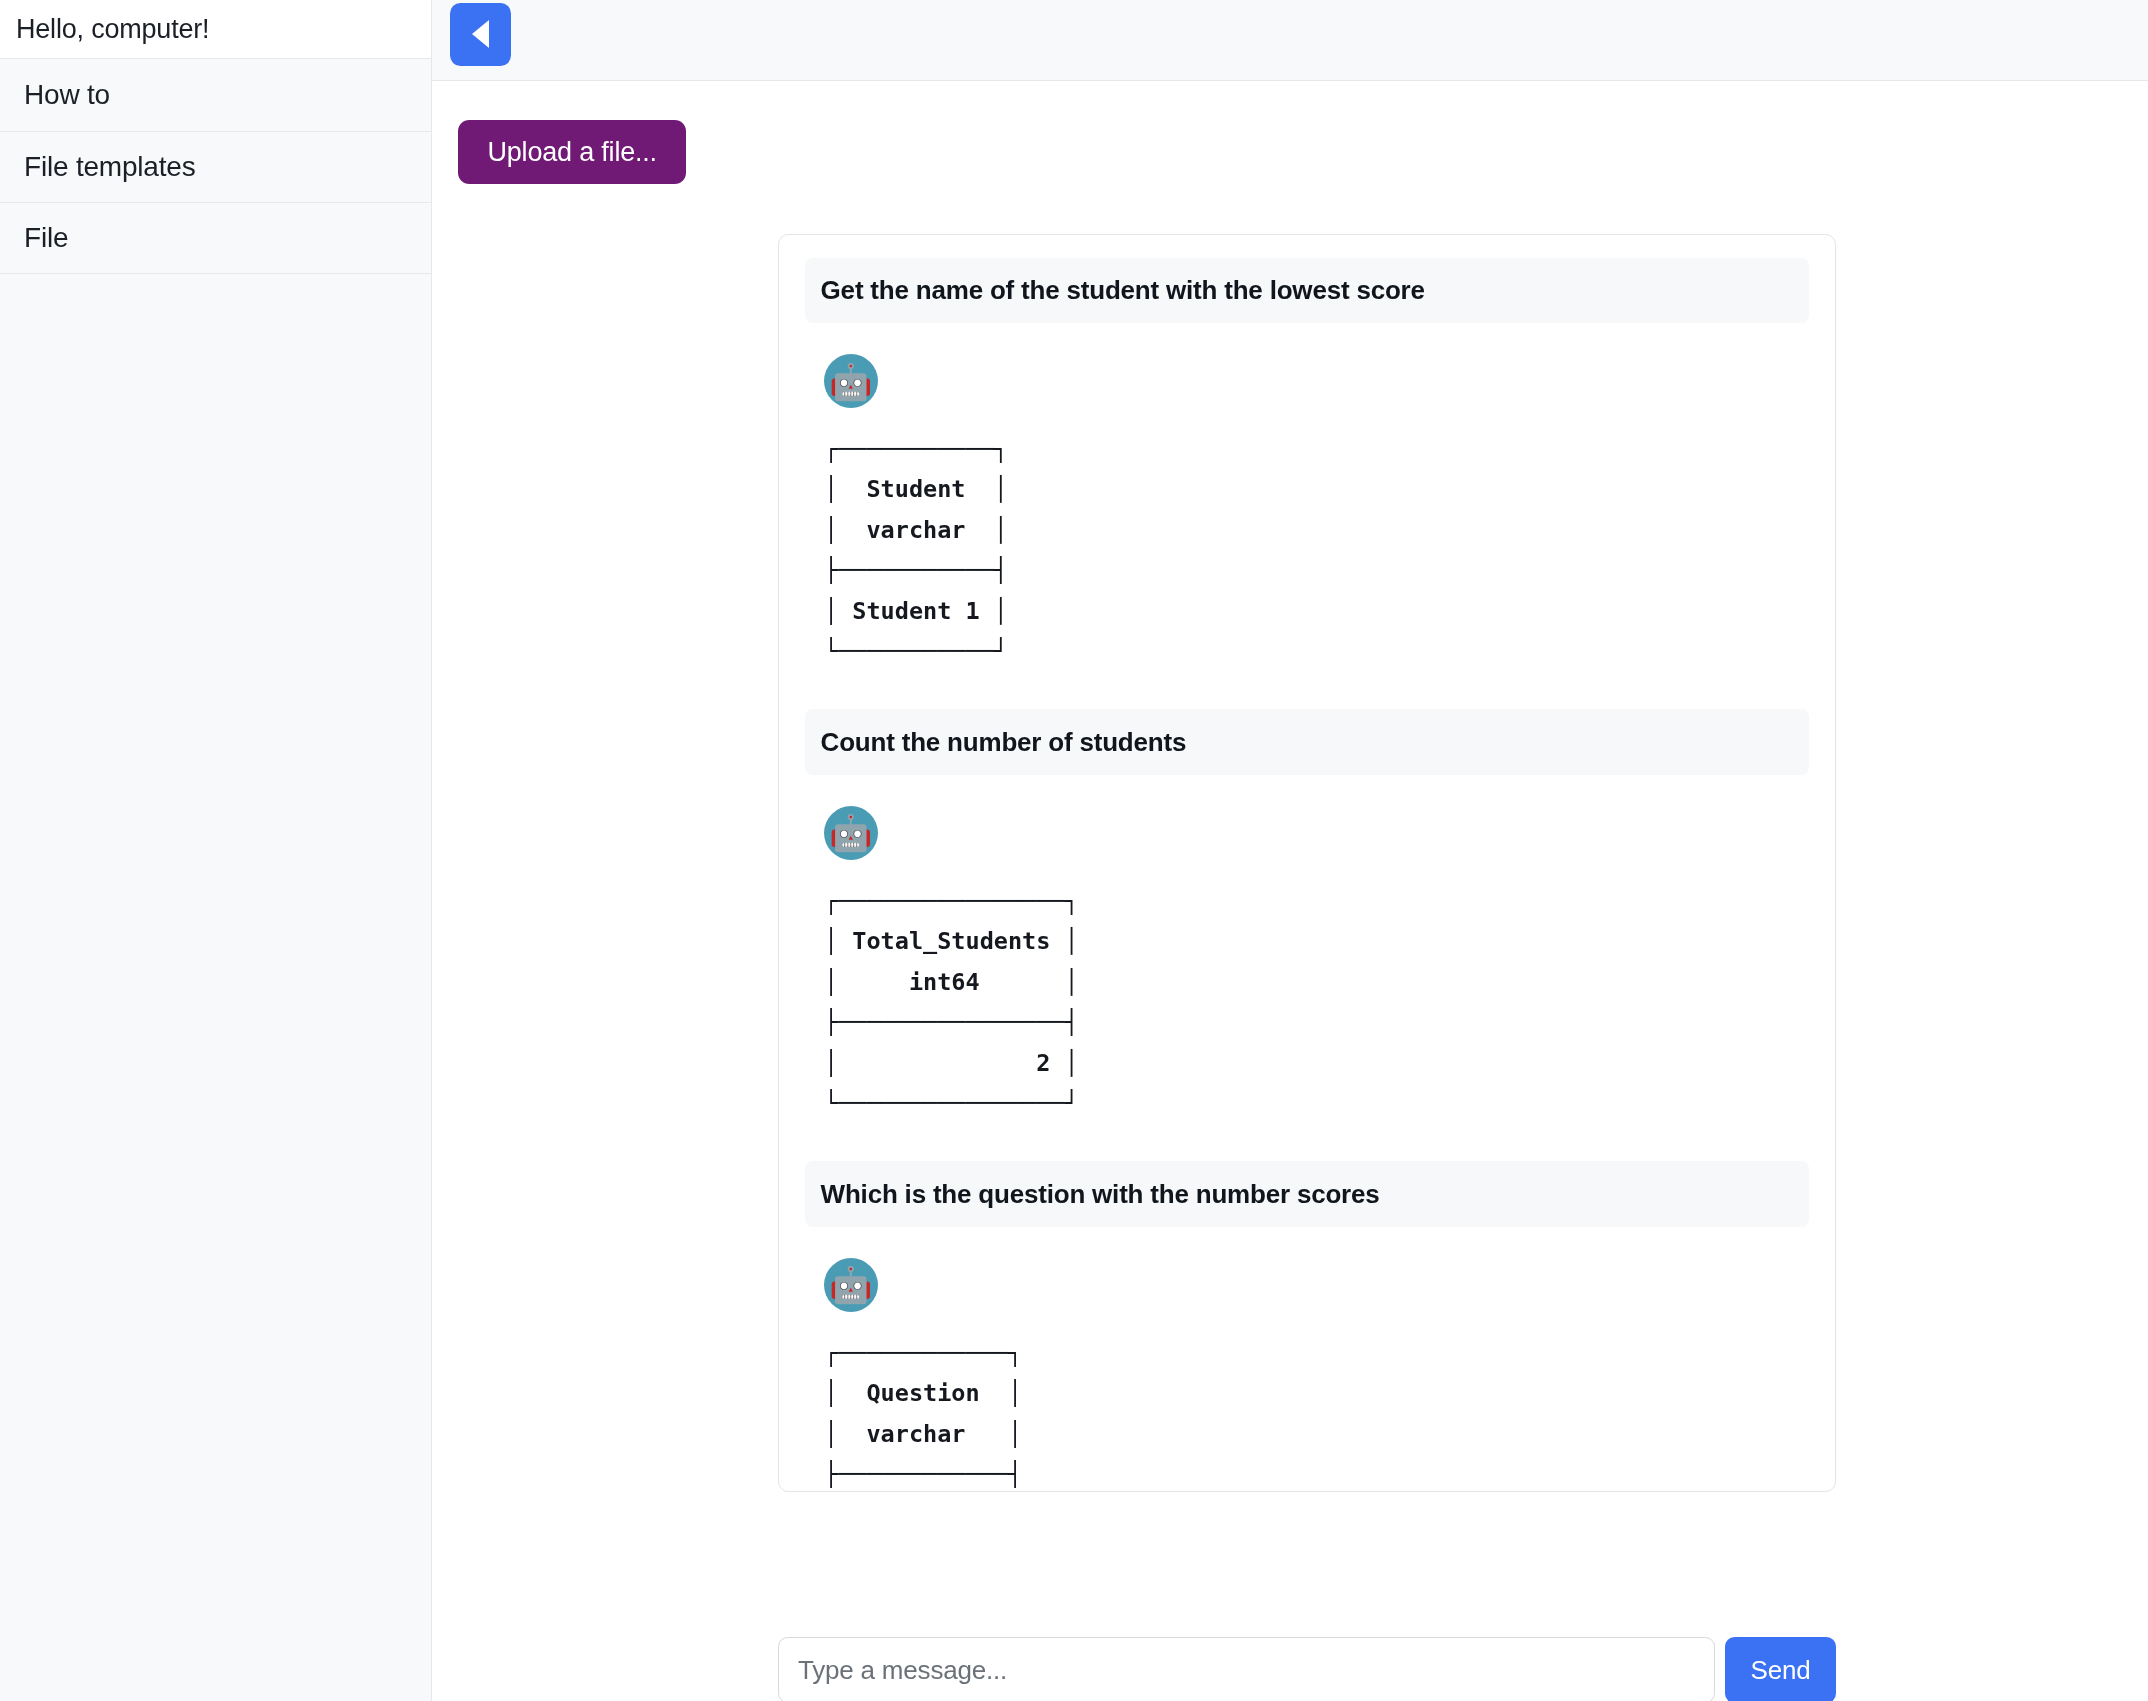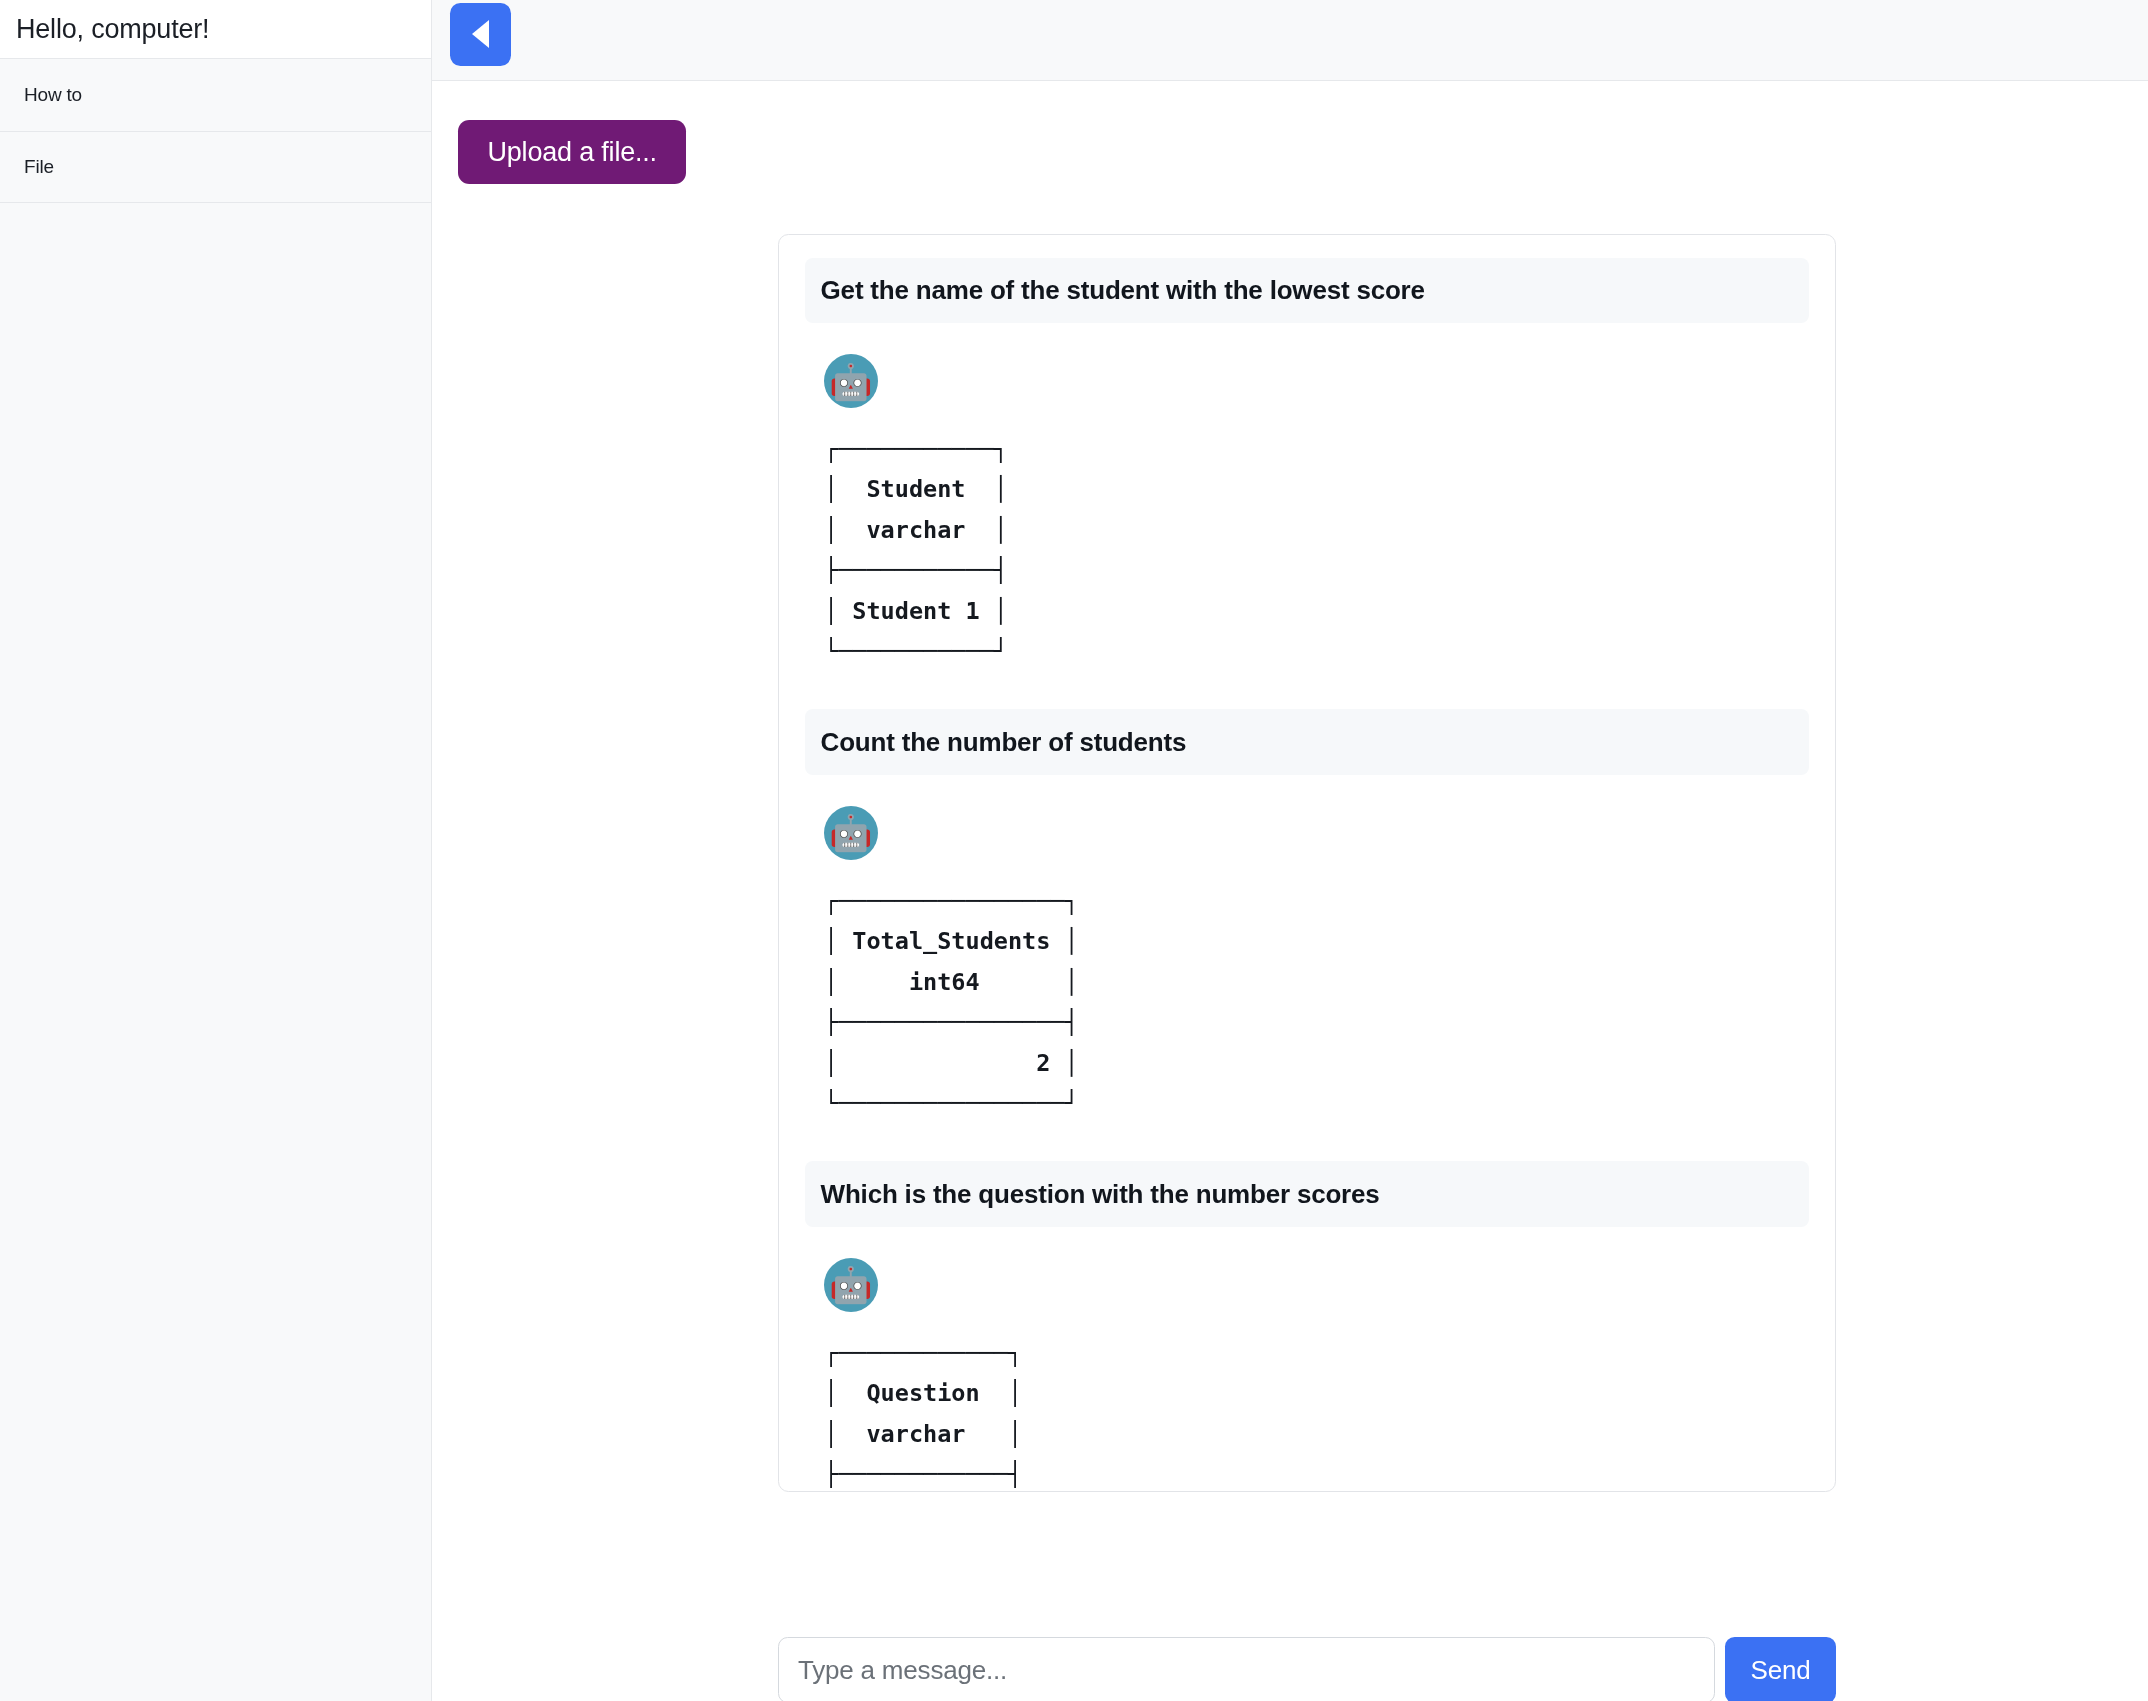--- a/index.html
+++ b/index.html
@@ -46,21 +46,21 @@
     height: 71px;
     display: flex;
     align-items: center;
     padding-left: 24px;
     border-bottom: 1.7px solid #e6e8eb;
     background: #f8f9fa;
     cursor: pointer;
   }
   .nav-item:first-child { height: 73px; }
   .nav-label {
-    font-size: 19px;
+    font-size: 28px;
     color: #1b1f26;
     letter-spacing: -0.2px;
   }
 
   
   .main {
     flex: 1 1 auto;
     position: relative;
     background: #ffffff;
     height: 100%;
@@ -199,20 +199,23 @@
 
 <div class="app">
 
   <aside class="sidebar">
     <div class="sidebar-header">
       <span class="sidebar-title">Hello, computer!</span>
     </div>
     <nav class="sidebar-nav">
       <div class="nav-item">
         <span class="nav-label">How to</span>
+      </div>
+      <div class="nav-item">
+        <span class="nav-label">File templates</span>
       </div>
       <div class="nav-item">
         <span class="nav-label">File</span>
       </div>
     </nav>
   </aside>
 
   <section class="main">
 
     <div class="topbar">

